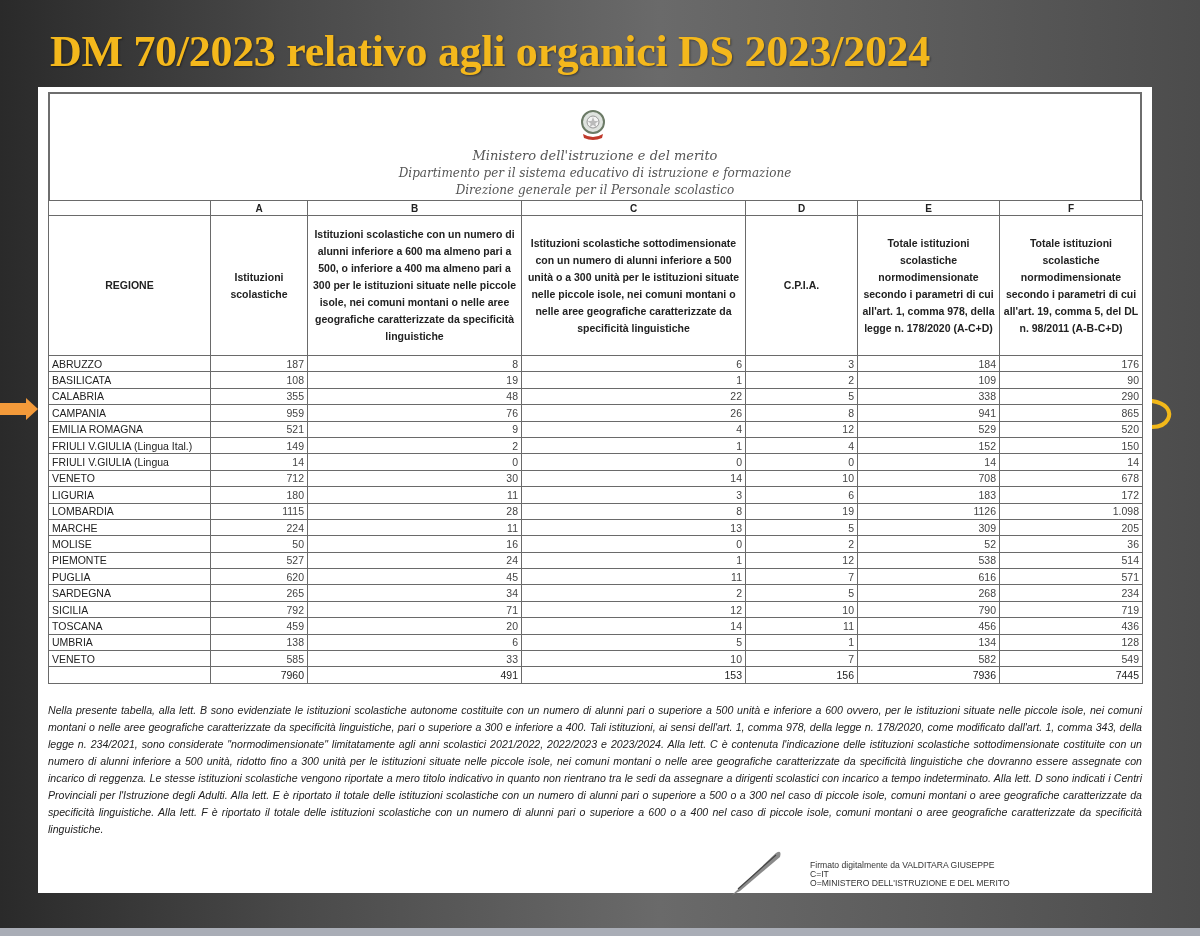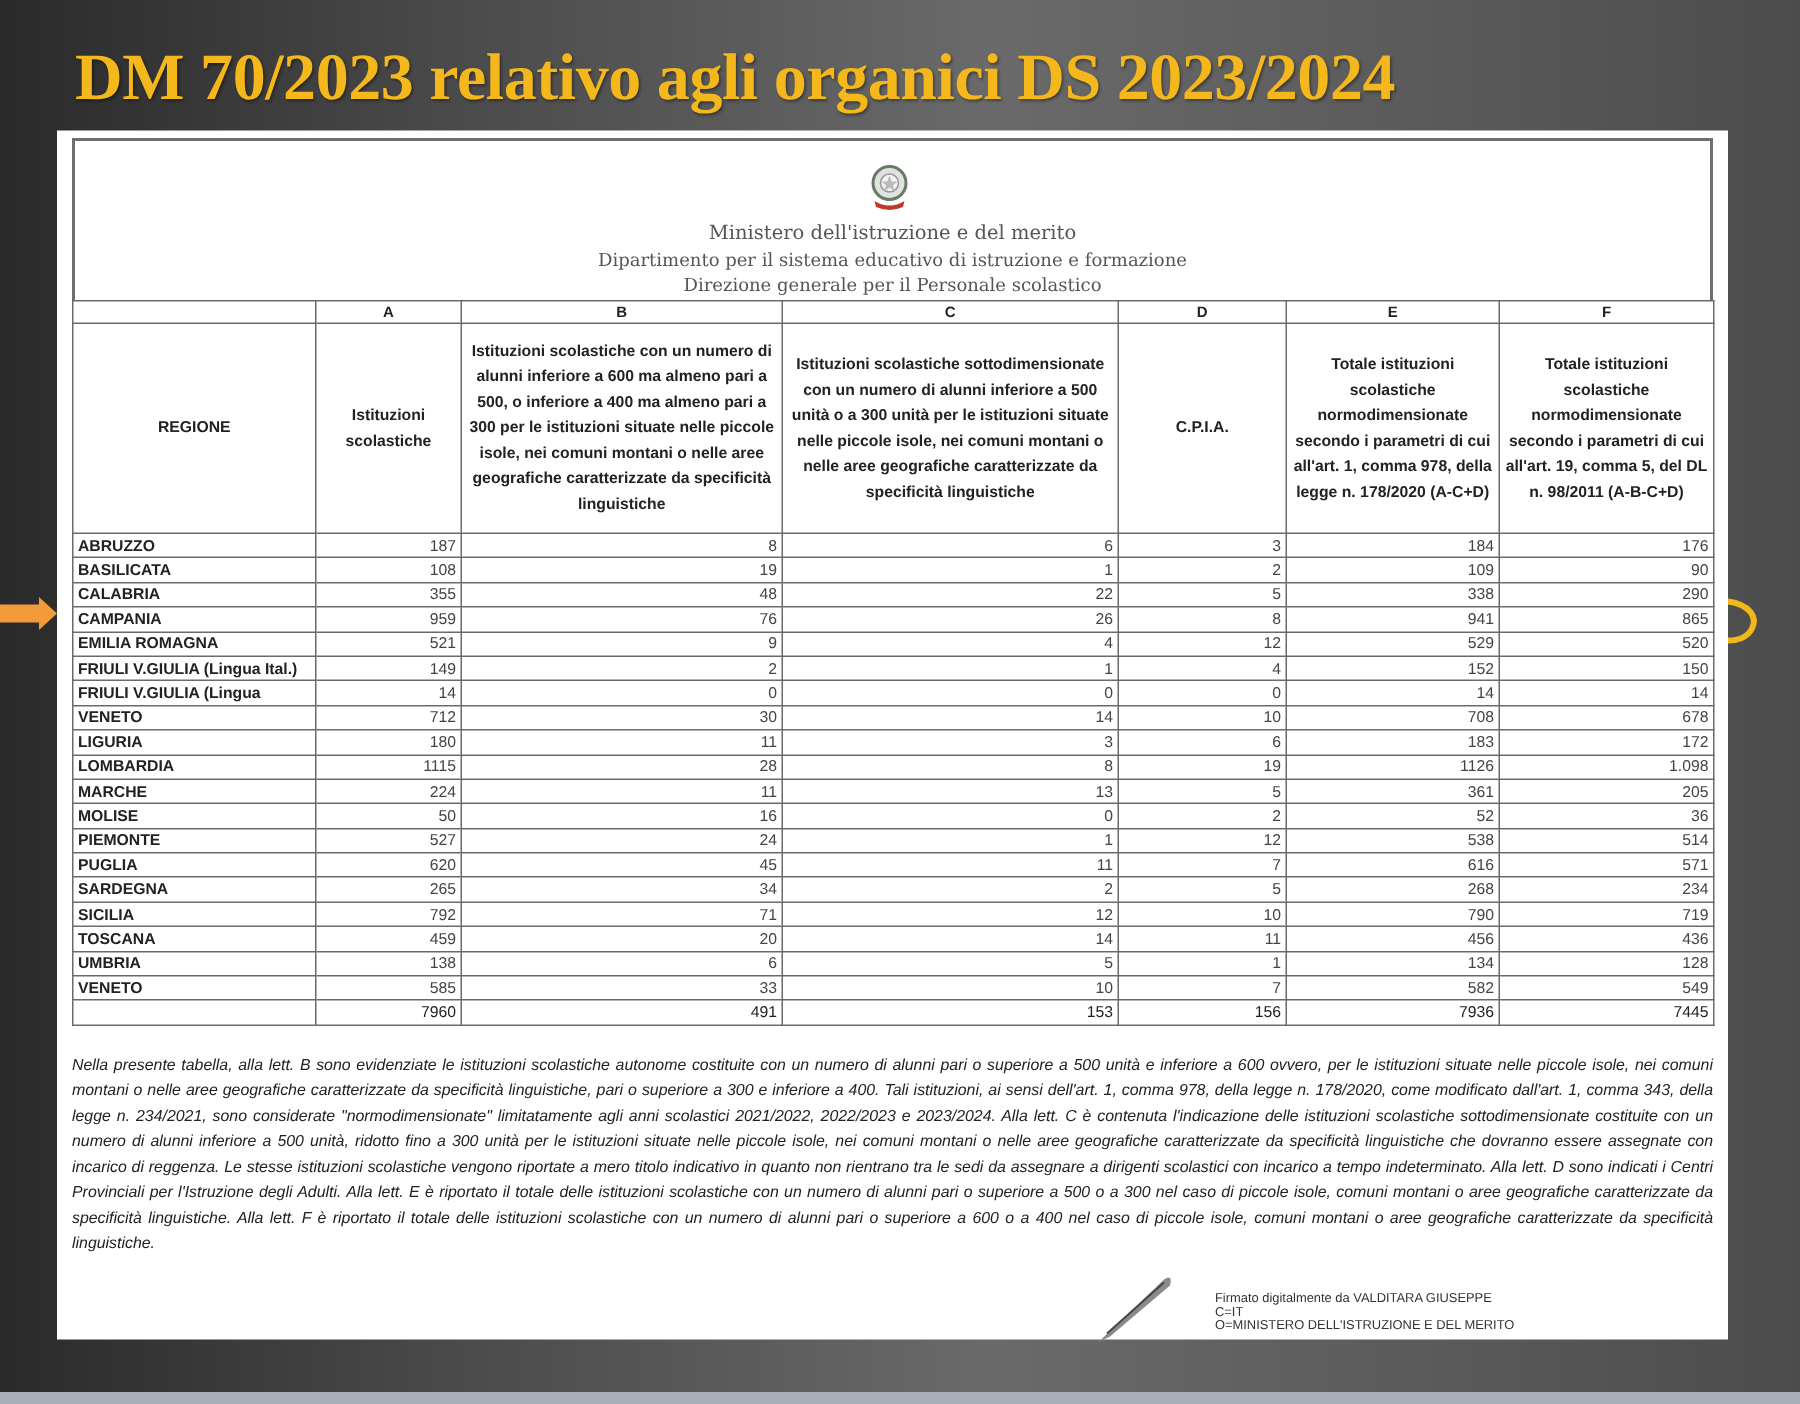--- a/index.html
+++ b/index.html
@@ -41,21 +41,21 @@
       border-bottom: none;
       height: 108px;
       text-align: center;
       position: relative;
     }
     .emblem {
       position: absolute; left: 528px; top: 14px; width: 30px; height: 34px;
     }
     .lh-line {
       position: absolute; left: 0; right: 0; text-align: center;
-      font-family: "DejaVu Serif", serif; 
+      font-family: "DejaVu Serif", serif; font-style: italic;
       color: #555; white-space: nowrap;
     }
     .lh1 { top: 54px; font-size: 13px; }
     .lh2 { top: 72px; font-size: 12px; }
     .lh3 { top: 89px; font-size: 12px; }
 
     table.main {
       width: 1094px;
       border-collapse: collapse;
       table-layout: fixed;
@@ -67,21 +67,21 @@
       border: 1.5px solid #6a6a6a;
       padding: 0 3px;
     }
     table.main th { font-weight: bold; }
     .letters th { height: 15px; font-size: 10px; text-align: center; }
     .heads th {
       height: 140px; text-align: center; font-size: 10.5px; line-height: 17px;
       vertical-align: middle; padding: 0 2px;
     }
     .data td { height: 16.4px; line-height: 14px; }
-    .data td.reg { font-weight: bold; text-align: left; white-space: nowrap; overflow: hidden; font-size: 10.5px; }
+    .data td.reg { font-weight: normal; text-align: left; white-space: nowrap; overflow: hidden; font-size: 10.5px; }
     .data td.num { text-align: right; color: #444; }
     .total td { height: 17px; font-weight: normal; text-align: right; }
 
     .notes {
       margin-top: 18px;
       font-family: "Liberation Sans", sans-serif;
       font-size: 10.6px;
       line-height: 17px;
       color: #222;
       text-align: justify;
@@ -250,21 +250,21 @@
             <td class="num">19</td>
             <td class="num">1126</td>
             <td class="num">1.098</td>
           </tr>
           <tr class="data">
             <td class="reg">MARCHE</td>
             <td class="num">224</td>
             <td class="num">11</td>
             <td class="num">13</td>
             <td class="num">5</td>
-            <td class="num">361</td>
+            <td class="num">309</td>
             <td class="num">205</td>
           </tr>
           <tr class="data">
             <td class="reg">MOLISE</td>
             <td class="num">50</td>
             <td class="num">16</td>
             <td class="num">0</td>
             <td class="num">2</td>
             <td class="num">52</td>
             <td class="num">36</td>

